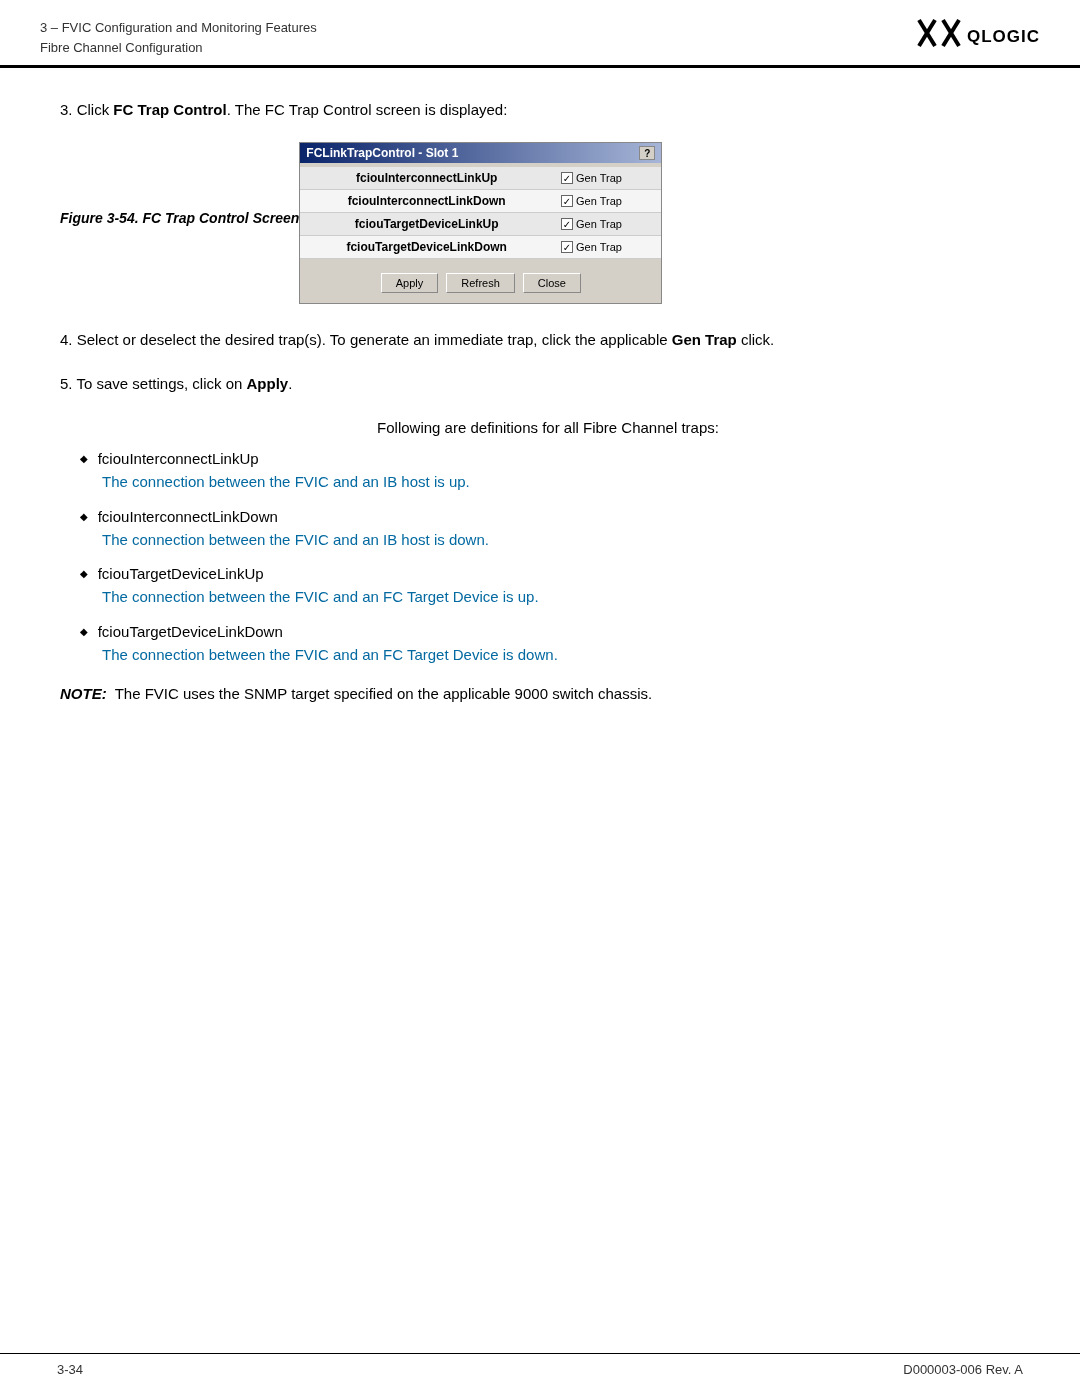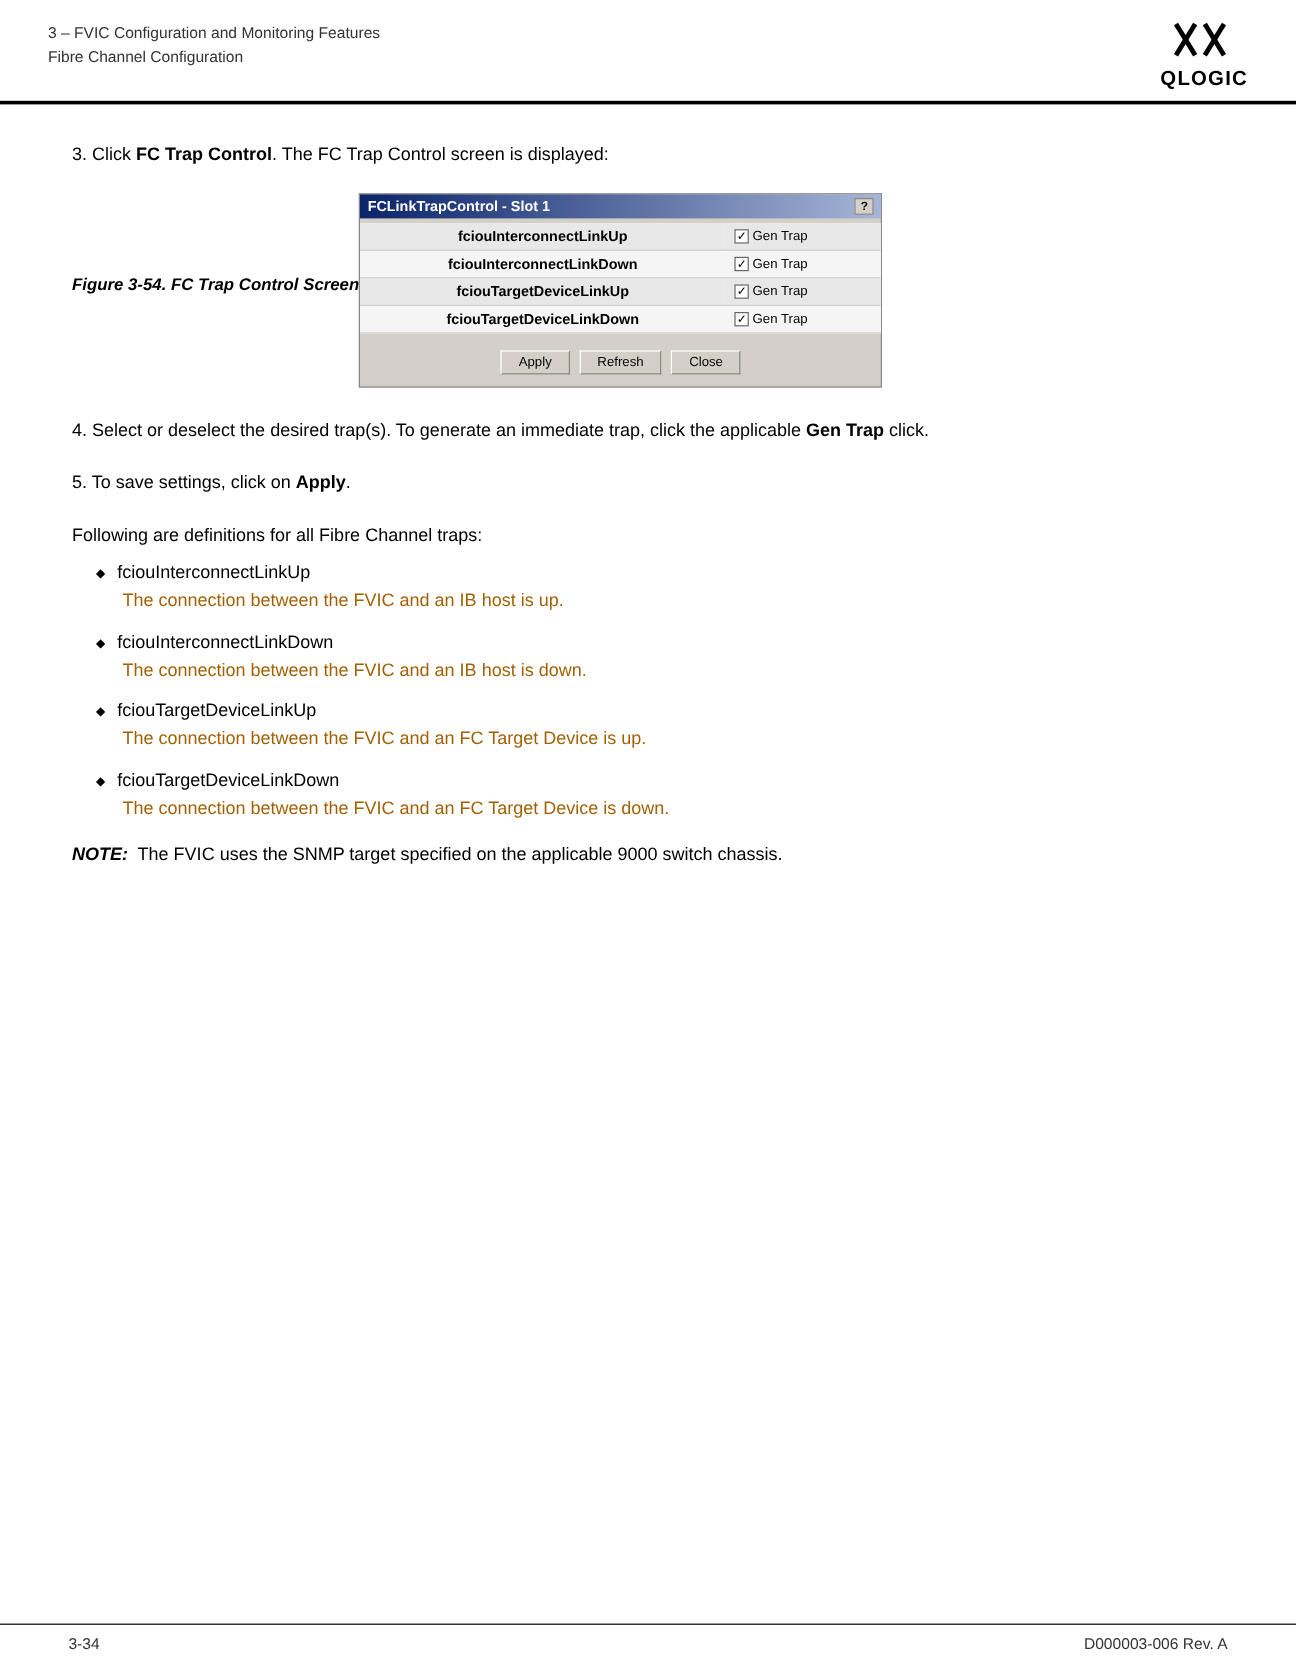--- a/index.html
+++ b/index.html
@@ -22,21 +22,21 @@
       border-bottom: 3px solid #000000;
       padding-bottom: 8px;
     }
     .header-text {
       font-size: 13px;
       color: #333;
       line-height: 1.5;
     }
     .logo-area {
       display: flex;
-      flex-direction: column;
+      flex-direction: row;
       align-items: center;
     }
     .logo-icon {
       width: 50px;
       height: 38px;
       position: relative;
     }
     .logo-name {
       font-size: 17px;
       font-weight: bold;
@@ -68,21 +68,21 @@
       font-weight: bold;
       font-size: 14px;
       margin-bottom: 10px;
       text-align: center;
     }
 
     
     .dialog {
       border: 1px solid #888;
       background: #d4d0c8;
-      width: 436px;
+      width: 363px;
       font-size: 12px;
     }
     .dialog-titlebar {
       background: linear-gradient(to right, #0a246a, #a6b5d7);
       color: white;
       padding: 3px 6px;
       display: flex;
       justify-content: space-between;
       align-items: center;
       font-size: 12px;
@@ -162,20 +162,21 @@
     }
 
     
     .bullet-section {
       margin-top: 10px;
       margin-bottom: 10px;
     }
     .bullet-intro {
       margin-bottom: 10px;
       line-height: 1.6;
+      text-align: center;
     }
     .bullet-item {
       display: flex;
       flex-direction: column;
       margin-bottom: 14px;
       padding-left: 20px;
     }
     .bullet-header {
       display: flex;
       align-items: flex-start;
@@ -186,21 +187,21 @@
       margin-right: 10px;
       font-size: 14px;
       margin-top: 1px;
     }
     .bullet-name {
       font-weight: normal;
       font-size: 15px;
     }
     .bullet-desc {
       padding-left: 22px;
-      color: #a16207;
+      color: #0369a1;
       font-size: 15px;
       line-height: 1.5;
     }
 
     
     .note-block {
       display: flex;
       align-items: flex-end;
       margin-top: 16px;
       line-height: 1.6;

